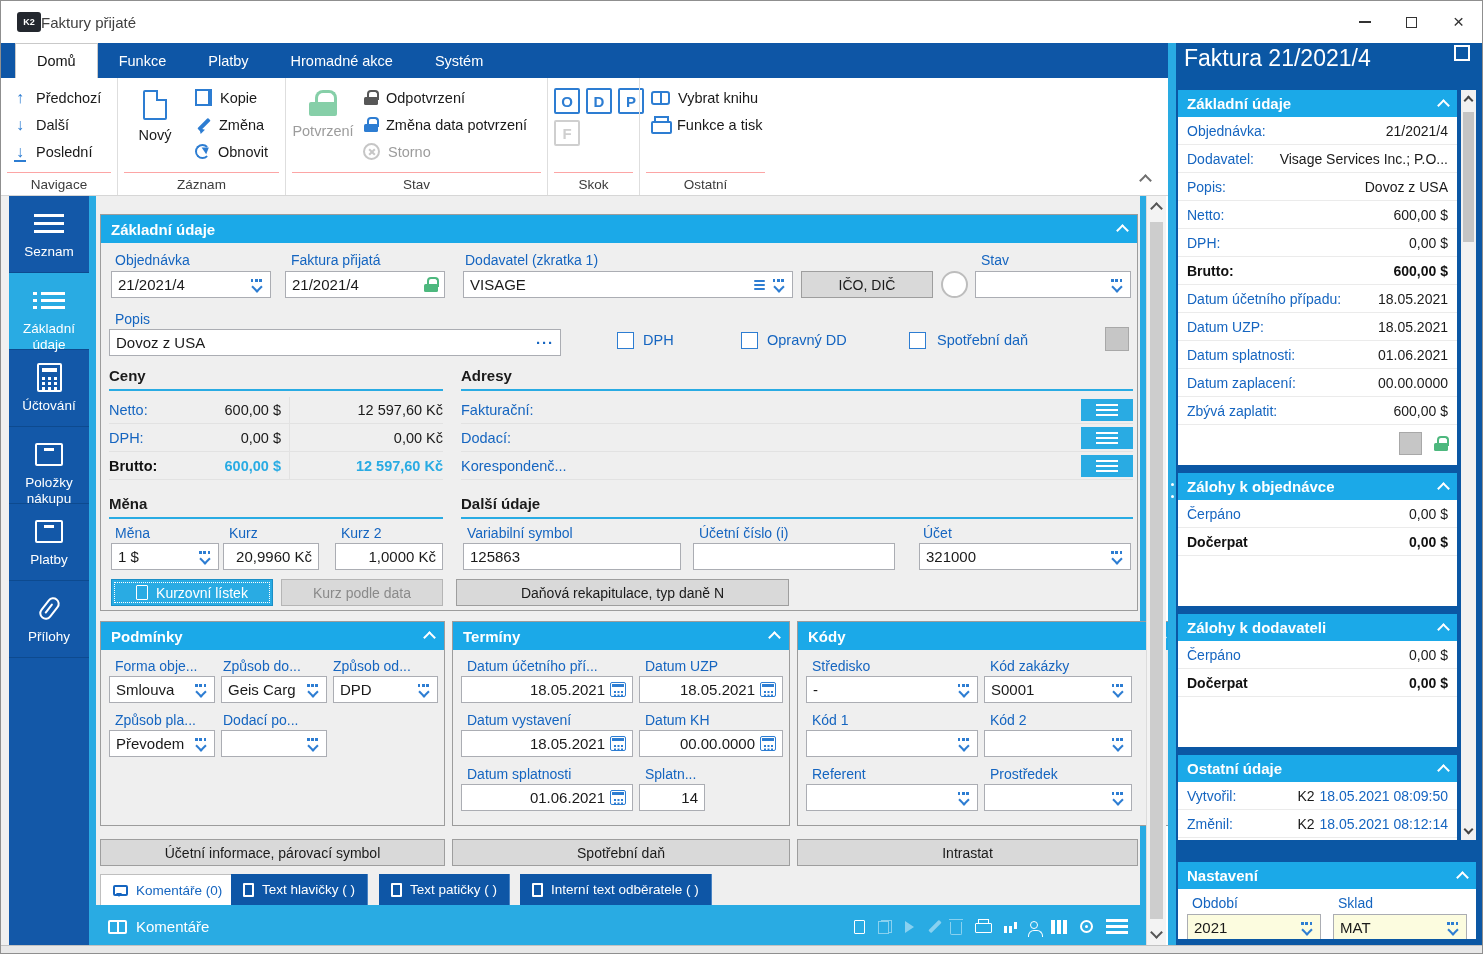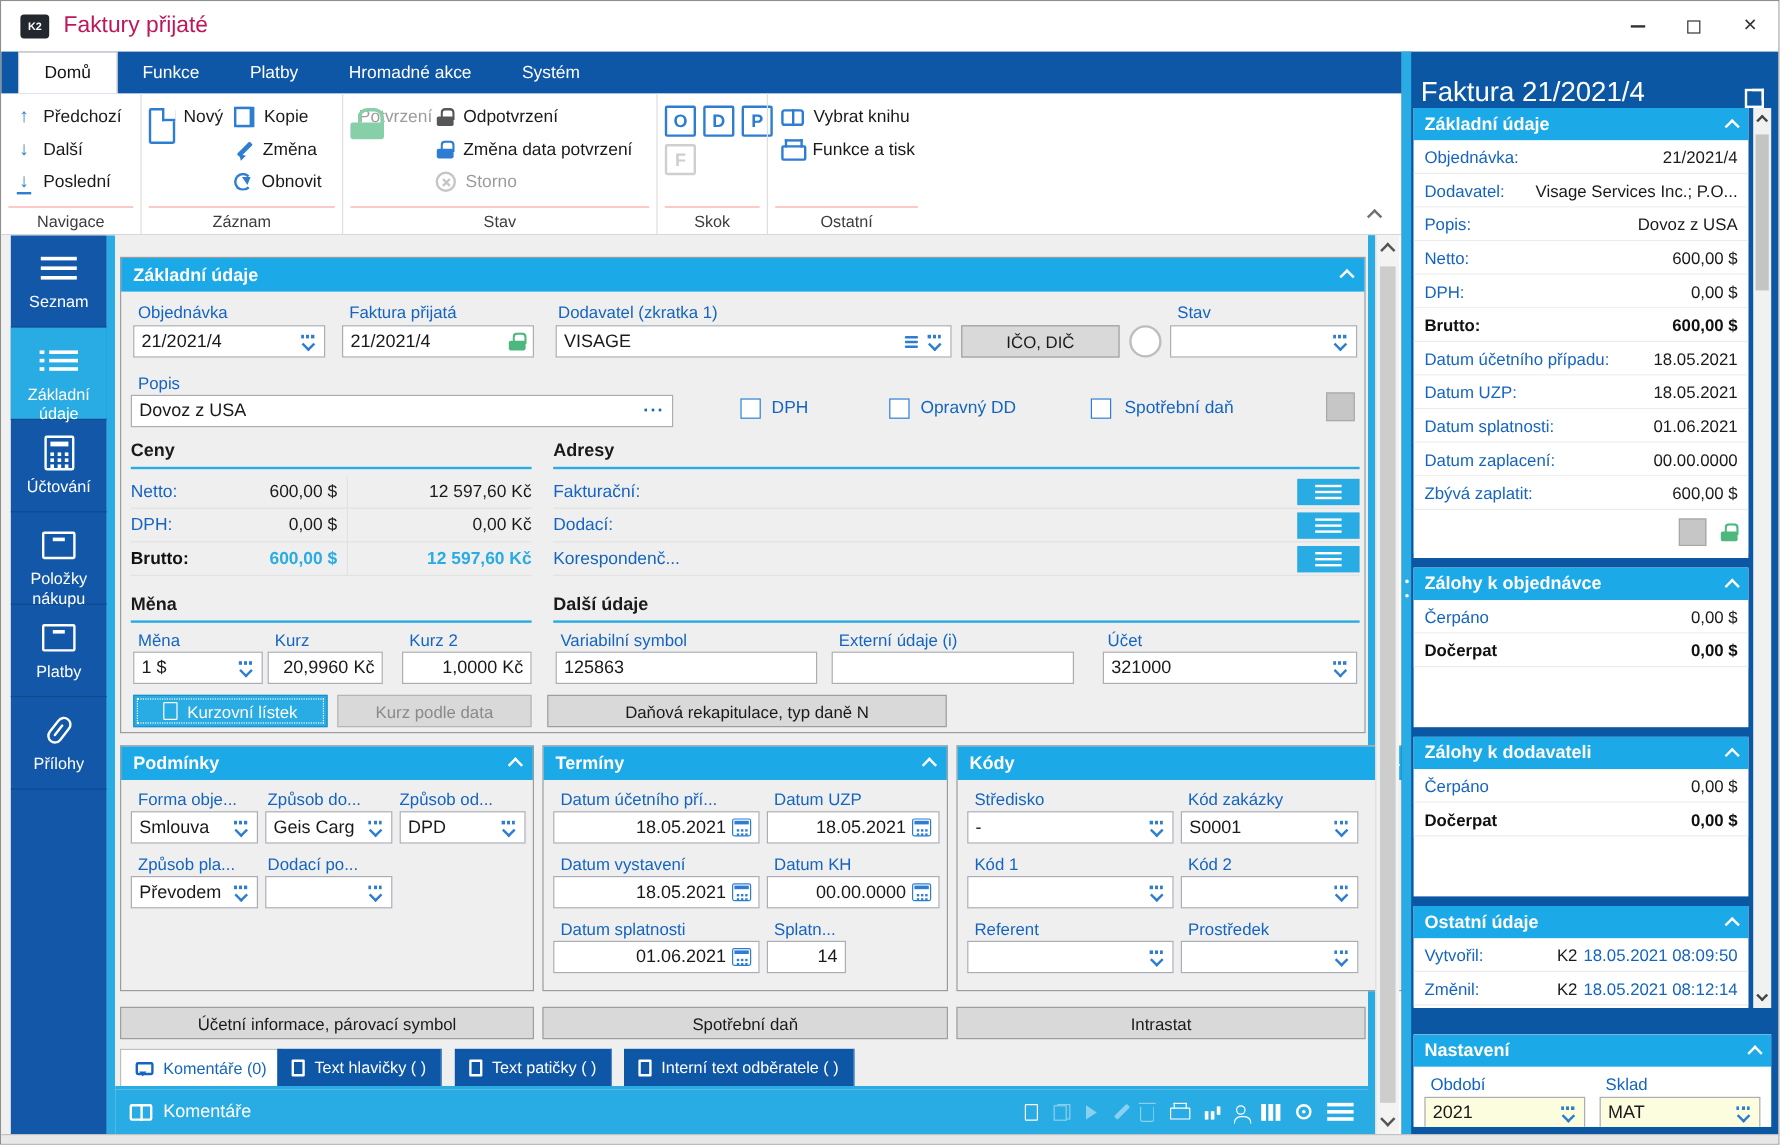--- a/index.html
+++ b/index.html
@@ -3,21 +3,21 @@
 <meta charset="utf-8">
 <style>
 *{margin:0;padding:0;box-sizing:border-box}
 body{width:1483px;height:954px;font-family:"Liberation Sans",sans-serif;background:#fff;color:#1a1a1a}
 .window{width:1483px;height:954px;border:1px solid #8f8f8f;background:#fff;overflow:hidden;position:relative}
 
 
 .titlebar{height:42px;display:flex;align-items:center;background:#fff}
 .app-icon{width:24px;height:20px;margin-left:16px;background:#23272e;border-radius:3px;color:#fff;
   font-size:9px;font-weight:bold;display:flex;align-items:center;justify-content:center}
-.tb-title{margin-left:12px;font-size:19px;color:#be185d}
+.tb-title{margin-left:0;font-size:15px;color:#404040}
 .win-controls{margin-left:auto;display:flex;height:100%}
 .wc{width:47px;display:flex;align-items:center;justify-content:center;color:#333}
 .wc-min i{display:block;width:12px;height:2px;background:#333}
 .wc-max i{display:block;width:11px;height:11px;border:1.5px solid #333}
 .wc-close{font-size:19px}
 
 
 .app-row{display:flex;height:902px}
 .left-col{width:1167px;display:flex;flex-direction:column}
 
@@ -28,21 +28,21 @@
 
 
 .ribbon{height:118px;background:#fff;border-bottom:1px solid #d6d6d6;display:flex;position:relative}
 .rgroup{display:flex;flex-direction:column;padding:0 6px}
 .rgroup + .rgroup{border-left:1px solid #dedede}
 .rg-body{flex:1;display:flex;align-items:flex-start;padding-top:6px;gap:4px}
 .rg-label{height:23px;text-align:center;color:#3c3c3c;font-size:13.5px;border-top:1px solid #fca5a5;
   display:flex;align-items:center;justify-content:center}
 .sbtn{display:flex;align-items:center;gap:8px;height:27px;padding:0 5px;font-size:14.5px;color:#1a1a1a;white-space:nowrap}
 .sbtn.dis{color:#9c9c9c}
-.bigbtn{width:62px;display:flex;align-items:flex-start;padding-top:6px;gap:7px;font-size:14.5px}
+.bigbtn{width:62px;display:flex;flex-direction:column;align-items:center;padding-top:6px;gap:7px;font-size:14.5px}
 .bigbtn.dis{color:#9c9c9c}
 .col{display:flex;flex-direction:column}
 .arr{color:#2d7dd2;font-weight:bold;font-size:16px;width:16px;text-align:center;line-height:1}
 .arr-last{position:relative}
 .arr-last::after{content:"";position:absolute;left:2px;right:2px;bottom:-2px;height:2px;background:#2d7dd2}
 .i-doc{width:24px;height:30px;border:2px solid #2d7dd2;border-radius:2px;background:#fff;position:relative}
 .i-doc::before{content:"";position:absolute;top:-2px;right:-2px;width:9px;height:9px;background:#fff;
   border-left:2px solid #2d7dd2;border-bottom:2px solid #2d7dd2}
 .i-copy{width:17px;height:17px;position:relative}
 .i-copy::before{content:"";position:absolute;top:0;right:0;width:11px;height:13px;border:2px solid #2d7dd2}
@@ -184,21 +184,21 @@
 .sb-up,.sb-down{position:absolute;left:5px;width:9px;height:9px}
 .sb-up{top:8px;border-left:2px solid #555;border-top:2px solid #555;transform:rotate(45deg)}
 .sb-down{bottom:8px;border-right:2px solid #555;border-bottom:2px solid #555;transform:rotate(45deg)}
 .sb-thumb{position:absolute;left:3px;right:3px;top:26px;bottom:26px;background:#cdcdcd}
 
 
 .right-panel{flex:1;background:#0b57a4;position:relative;display:flex;flex-direction:column;padding:2px 6px 6px 10px}
 .rp-accent{position:absolute;left:0;top:0;bottom:0;width:8px;background:#29abe3}
 .rp-accent::before,.rp-accent::after{content:"";position:absolute;left:2.5px;width:3px;height:3px;background:#fff;border-radius:50%}
 .rp-accent::before{top:440px}.rp-accent::after{top:452px}
-.rp-title-row{height:52px;display:flex;align-items:flex-end;color:#fff;padding:0 6px}
+.rp-title-row{height:52px;display:flex;align-items:flex-start;color:#fff;padding:0 6px}
 .rp-title{font-size:23px;font-weight:normal}
 .ext{margin-left:auto;width:16px;height:16px;position:relative}
 .ext::before{content:"";position:absolute;left:0;bottom:0;width:12px;height:12px;border:2px solid #fff}
 .ext::after{content:"";position:absolute;right:0;top:0;width:8px;height:8px;border-top:2px solid #fff;border-right:2px solid #fff}
 .rp-scrollzone{display:flex;gap:4px}
 .rp-stack{flex:1;display:flex;flex-direction:column;gap:8px}
 .rp-panel{background:#fff;overflow:hidden}
 .rp-head{height:27px;background:#1ba9e8;color:#fff;font-weight:bold;font-size:15px;display:flex;align-items:center;padding:0 9px}
 .rrow{height:28px;display:flex;align-items:center;padding:0 9px;border-bottom:1px solid #ebebeb;font-size:14px;background:#fff}
 .rrow .rl{color:#1565c0;white-space:nowrap}
@@ -474,21 +474,21 @@
 
             <span class="sect" style="left:8px;top:280px">Měna</span>
             <span class="sline" style="left:8px;top:302px;width:334px"></span>
             <span class="sect" style="left:360px;top:280px">Další údaje</span>
             <span class="sline" style="left:360px;top:302px;width:672px"></span>
 
             <span class="lbl" style="left:14px;top:310px">Měna</span>
             <span class="lbl" style="left:128px;top:310px">Kurz</span>
             <span class="lbl" style="left:240px;top:310px">Kurz 2</span>
             <span class="lbl" style="left:366px;top:310px">Variabilní symbol</span>
-            <span class="lbl" style="left:598px;top:310px">Externí údaje (i)</span>
+            <span class="lbl" style="left:598px;top:310px">Účetní číslo (i)</span>
             <span class="lbl" style="left:822px;top:310px">Účet</span>
 
             <div class="fld" style="left:10px;top:328px;width:108px">
                 <span class="val">1 $</span>
                 <span class="dd"></span>
               </div>
             <div class="fld right" style="left:122px;top:328px;width:96px">
                 <span class="val">20,9960 Kč</span>
               </div>
             <div class="fld right" style="left:234px;top:328px;width:108px">

